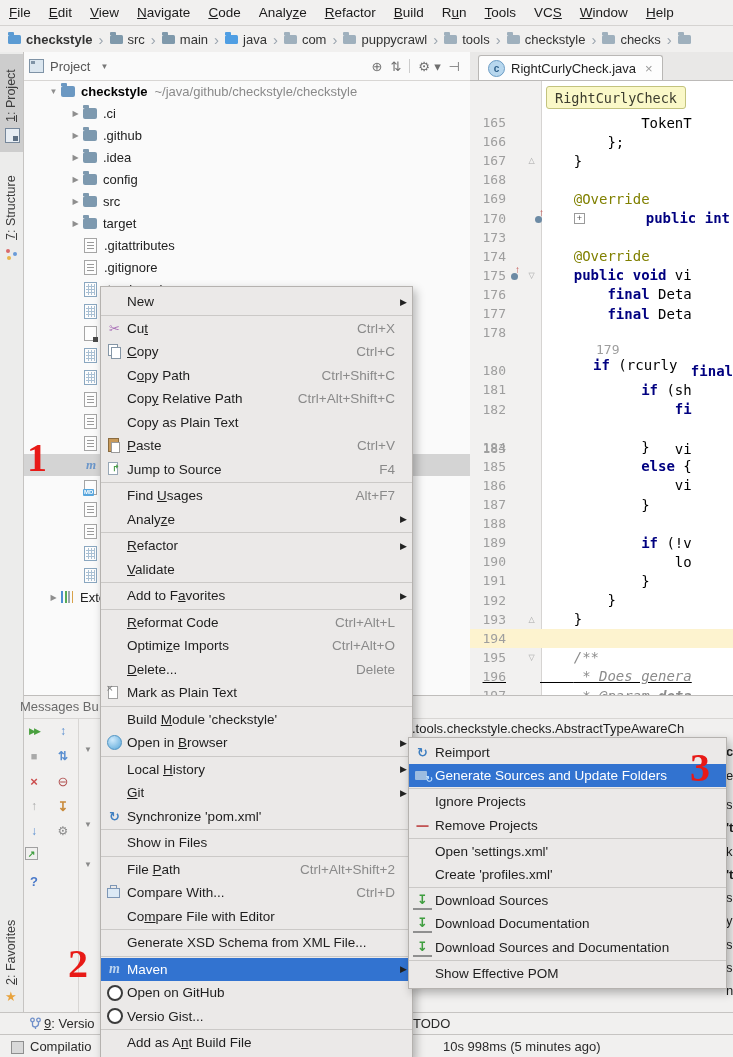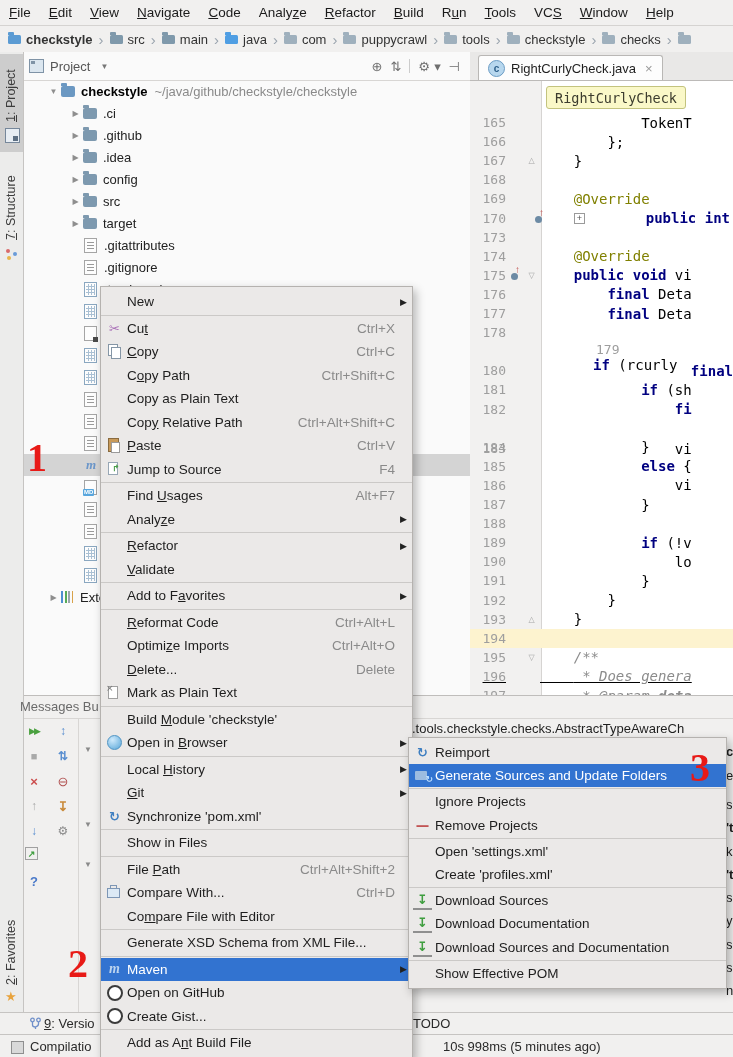--- a/index.html
+++ b/index.html
@@ -637,28 +637,28 @@
         <span class="subarr"></span>
       </div>
       <div class="mrow">
         <span class="ic"></span>
         <span class="lab">C<u>o</u>py Path</span>
         <span class="sc">Ctrl+Shift+C</span>
         <span class="subarr"></span>
       </div>
       <div class="mrow">
         <span class="ic"></span>
-        <span class="lab">Copy as Plain Text</span>
-        <span class="sc"></span>
-        <span class="subarr"></span>
-      </div>
-      <div class="mrow">
-        <span class="ic"></span>
         <span class="lab">Cop<u>y</u> Relative Path</span>
         <span class="sc">Ctrl+Alt+Shift+C</span>
+        <span class="subarr"></span>
+      </div>
+      <div class="mrow">
+        <span class="ic"></span>
+        <span class="lab">Copy as Plain Text</span>
+        <span class="sc"></span>
         <span class="subarr"></span>
       </div>
       <div class="mrow">
         <span class="ic ig ic-paste"></span>
         <span class="lab"><u>P</u>aste</span>
         <span class="sc">Ctrl+V</span>
         <span class="subarr"></span>
       </div>
       <div class="mrow">
         <span class="ic ig ic-jump"></span>
@@ -803,21 +803,21 @@
           <span class="ic-github"></span>
         </span>
         <span class="lab">Open on GitHub</span>
         <span class="sc"></span>
         <span class="subarr"></span>
       </div>
       <div class="mrow">
         <span class="ic">
           <span class="ic-github"></span>
         </span>
-        <span class="lab">Create Gist...</span>
+        <span class="lab">Versio Gist...</span>
         <span class="sc"></span>
         <span class="subarr"></span>
       </div>
       <div class="msep"></div>
       <div class="mrow">
         <span class="ic"></span>
         <span class="lab">Add as A<u>n</u>t Build File</span>
         <span class="sc"></span>
         <span class="subarr"></span>
       </div>

